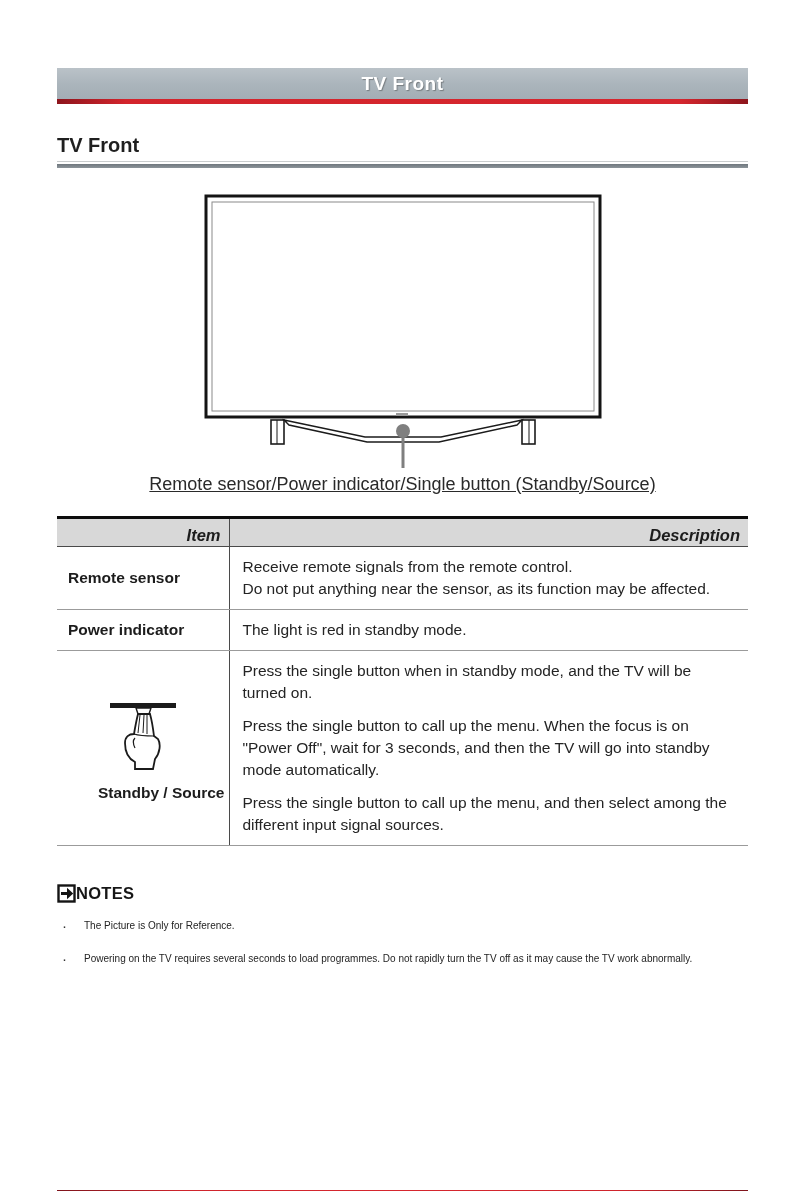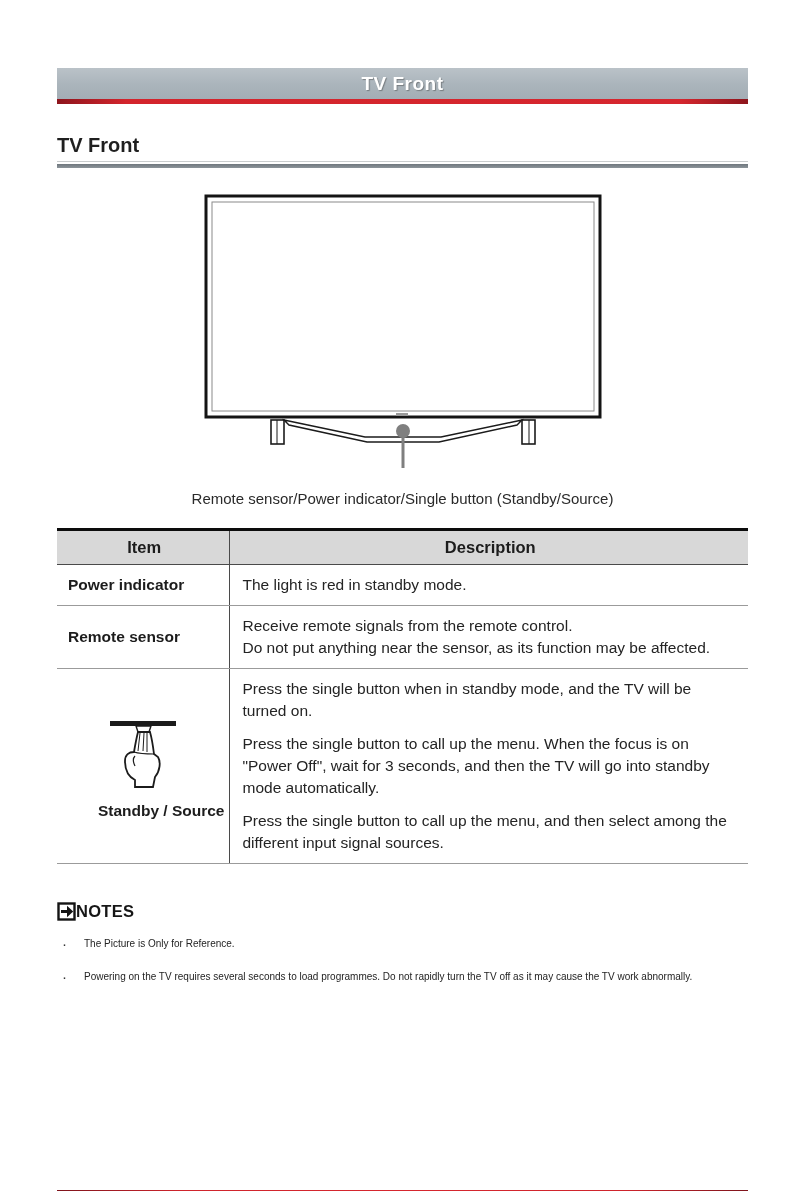--- a/index.html
+++ b/index.html
@@ -45,41 +45,43 @@
   .section-rule {
     margin-top: 2px;
     height: 4px;
     background: linear-gradient(180deg, #6f777d 0%, #8d959b 100%);
   }
 
   
   .diagram-wrap { margin-top: 25px; text-align: center; }
   .diagram-wrap svg { display: inline-block; }
   .caption {
-    margin-top: 17px;
+    margin-top: 1px;
     text-align: center;
-    font-size: 15px;
+    font-size: 18px;
     color: #2a2a2a;
+    text-decoration: underline;
   }
 
   
   table.spec {
     margin-top: 21px;
     width: 691px;
     border-collapse: collapse;
     border-top: 3px solid #0c0c0c;
     table-layout: fixed;
   }
   table.spec th, table.spec td { vertical-align: middle; }
   table.spec th {
     background: #d8d8d8;
+    font-style: italic;
     font-weight: bold;
     font-size: 16.5px;
-    text-align: center;
-    padding: 7px 8px 7px 11px;
+    text-align: right;
+    padding: 7px 8px 1px 11px;
     border-bottom: 1px solid #4a4a4a;
     color: #1c1c1c;
   }
   table.spec th.col-item, table.spec td.col-item { border-right: 1px solid #4a4a4a; }
   table.spec td { border-bottom: 1px solid #9b9b9b; font-size: 15.5px; }
   td.col-item {
     font-weight: bold;
     padding: 8px 4px 8px 11px;
     color: #1c1c1c;
   }
@@ -152,30 +154,30 @@
           <col>
         </colgroup>
       <thead>
         <tr>
           <th class="col-item">Item</th>
           <th>Description</th>
         </tr>
       </thead>
       <tbody>
         <tr>
-          <td class="col-item">Power indicator</td>
-          <td class="col-desc">
-            <p>The light is red in standby mode.</p>
-          </td>
-        </tr>
-        <tr>
           <td class="col-item">Remote sensor</td>
           <td class="col-desc">
             <p>Receive remote signals from the remote control.</p>
             <p>Do not put anything near the sensor, as its function may be affected.</p>
+          </td>
+        </tr>
+        <tr>
+          <td class="col-item">Power indicator</td>
+          <td class="col-desc">
+            <p>The light is red in standby mode.</p>
           </td>
         </tr>
         <tr>
           <td class="col-item centered">
             <svg class="hand-icon-block" width="68" height="74" viewBox="0 0 68 74">
               <rect x="1" y="5" width="66" height="5" fill="#1b1b1b"></rect>
               <path d="M27,10 h15 l-2,6 h-11 Z" fill="#ffffff" class="ln" stroke-width="1.4"></path>
               <path d="M29,16 C27,24 26,30 25,36 C20,36 16,39 16,45 C16,54 20,61 26,64 L26,71 L44,71 L46,61 C51,55 52,46 49,41 L45,38 C44,30 43,23 41,16 Z" fill="#ffffff" class="ln" stroke-width="1.8"></path>
               <line x1="31" y1="17" x2="29" y2="35" class="ln" stroke-width="1"></line>
               <line x1="35" y1="17" x2="34" y2="35" class="ln" stroke-width="1"></line>

